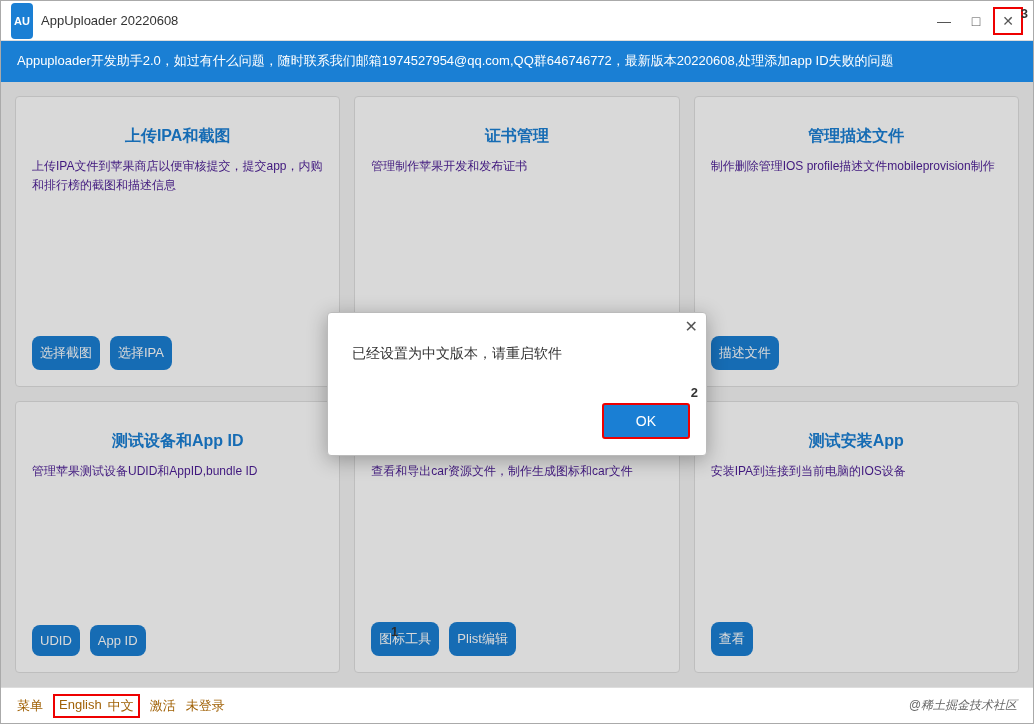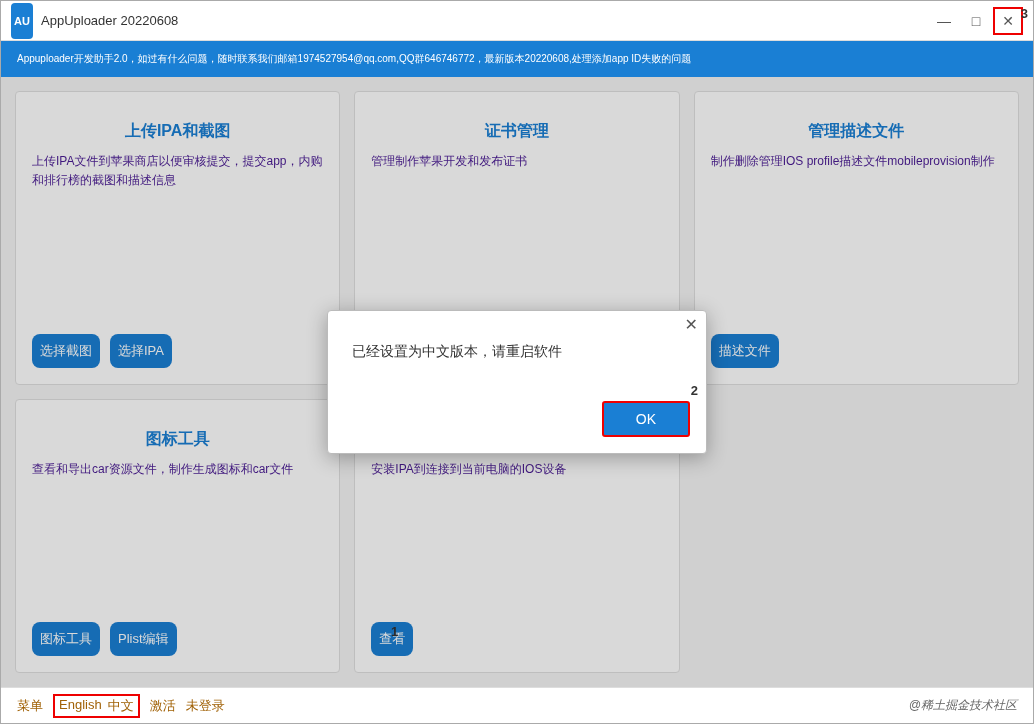--- a/index.html
+++ b/index.html
@@ -68,21 +68,21 @@
     }
     .title-btn.close-btn {
       border: 2px solid #e00;
     }
 
     
     .banner {
       background: #1a7fd4;
       color: white;
       padding: 10px 16px;
-      font-size: 10px;
+      font-size: 13px;
       line-height: 1.6;
       flex-shrink: 0;
     }
 
     
     .main-content {
       flex: 1;
       display: flex;
       flex-direction: column;
       background: #f5f5f5;
@@ -315,20 +315,28 @@
       </div>
 
       <div class="card">
         <div class="card-title">管理描述文件</div>
         <div class="card-desc">制作删除管理IOS profile描述文件mobileprovision制作</div>
         <div class="card-buttons">
           <button class="blue-btn">描述文件</button>
         </div>
       </div>
 
+      <div class="card">
+        <div class="card-title">测试设备和App ID</div>
+        <div class="card-desc">管理苹果测试设备UDID和AppID,bundle ID</div>
+        <div class="card-buttons">
+          <button class="blue-btn">UDID</button>
+          <button class="blue-btn">App ID</button>
+        </div>
+      </div>
 
       <div class="card">
         <div class="card-title">图标工具</div>
         <div class="card-desc">查看和导出car资源文件，制作生成图标和car文件</div>
         <div class="card-buttons">
           <button class="blue-btn">图标工具</button>
           <button class="blue-btn">Plist编辑</button>
         </div>
       </div>
 

